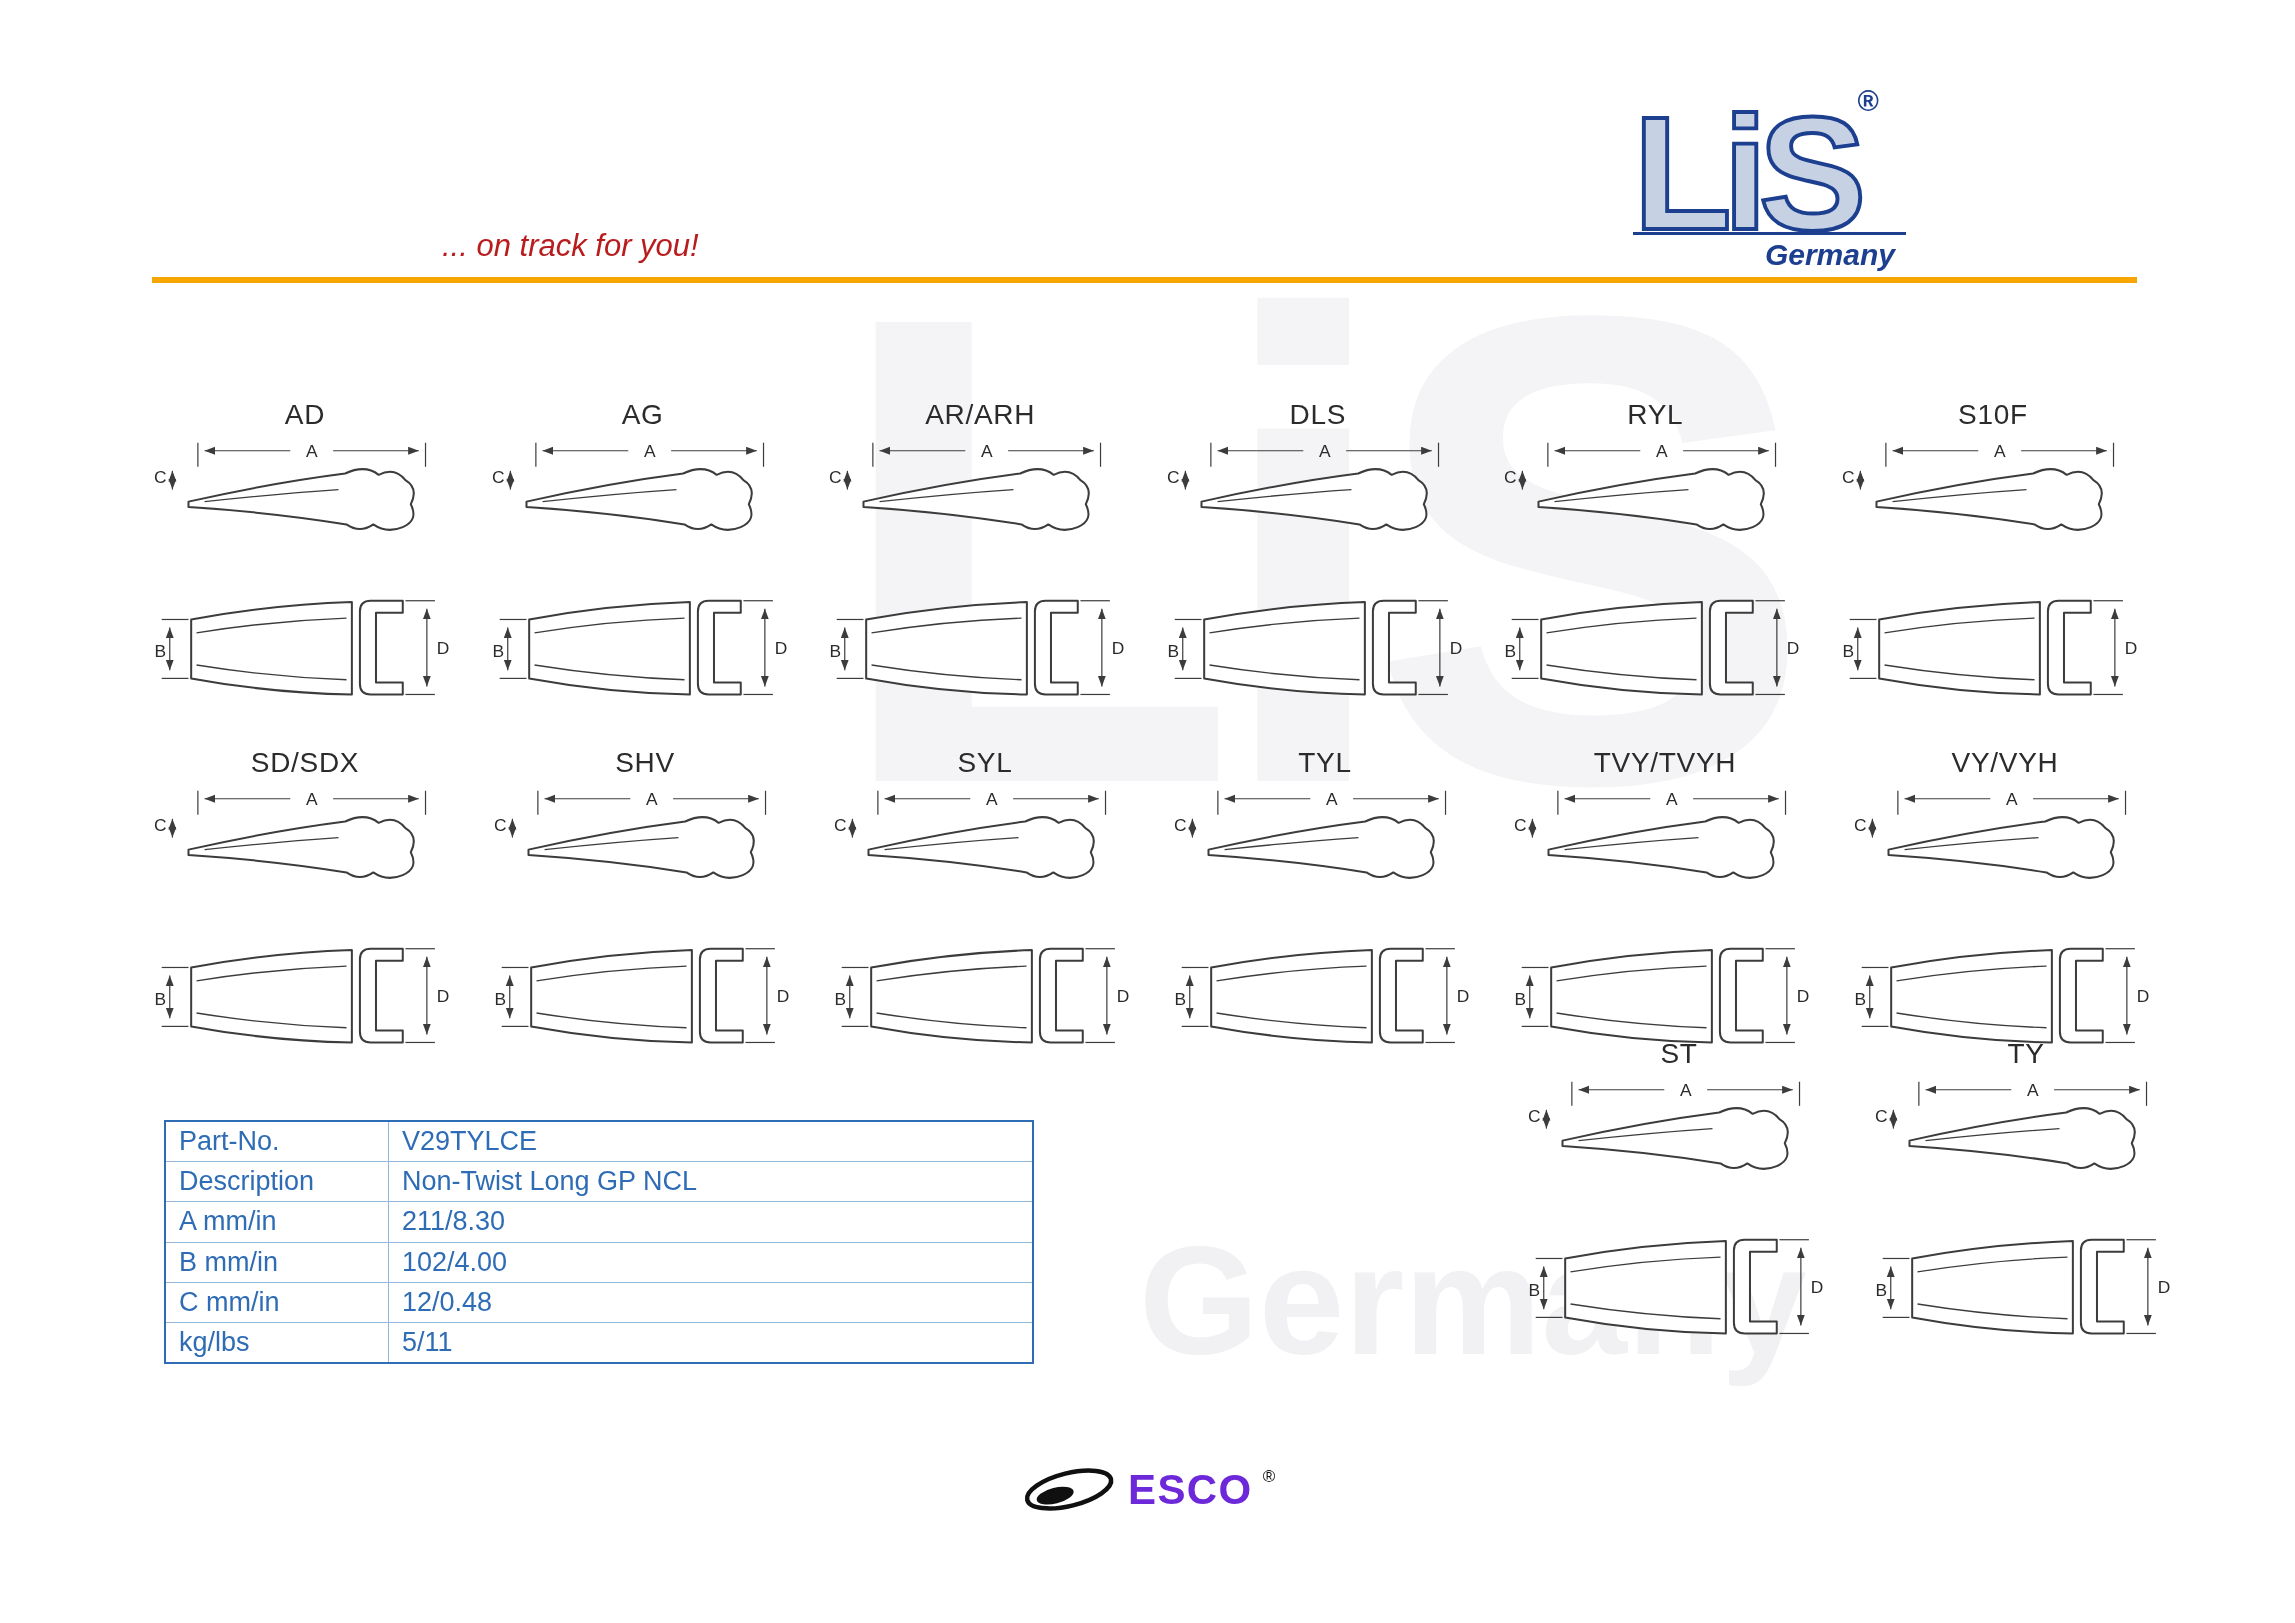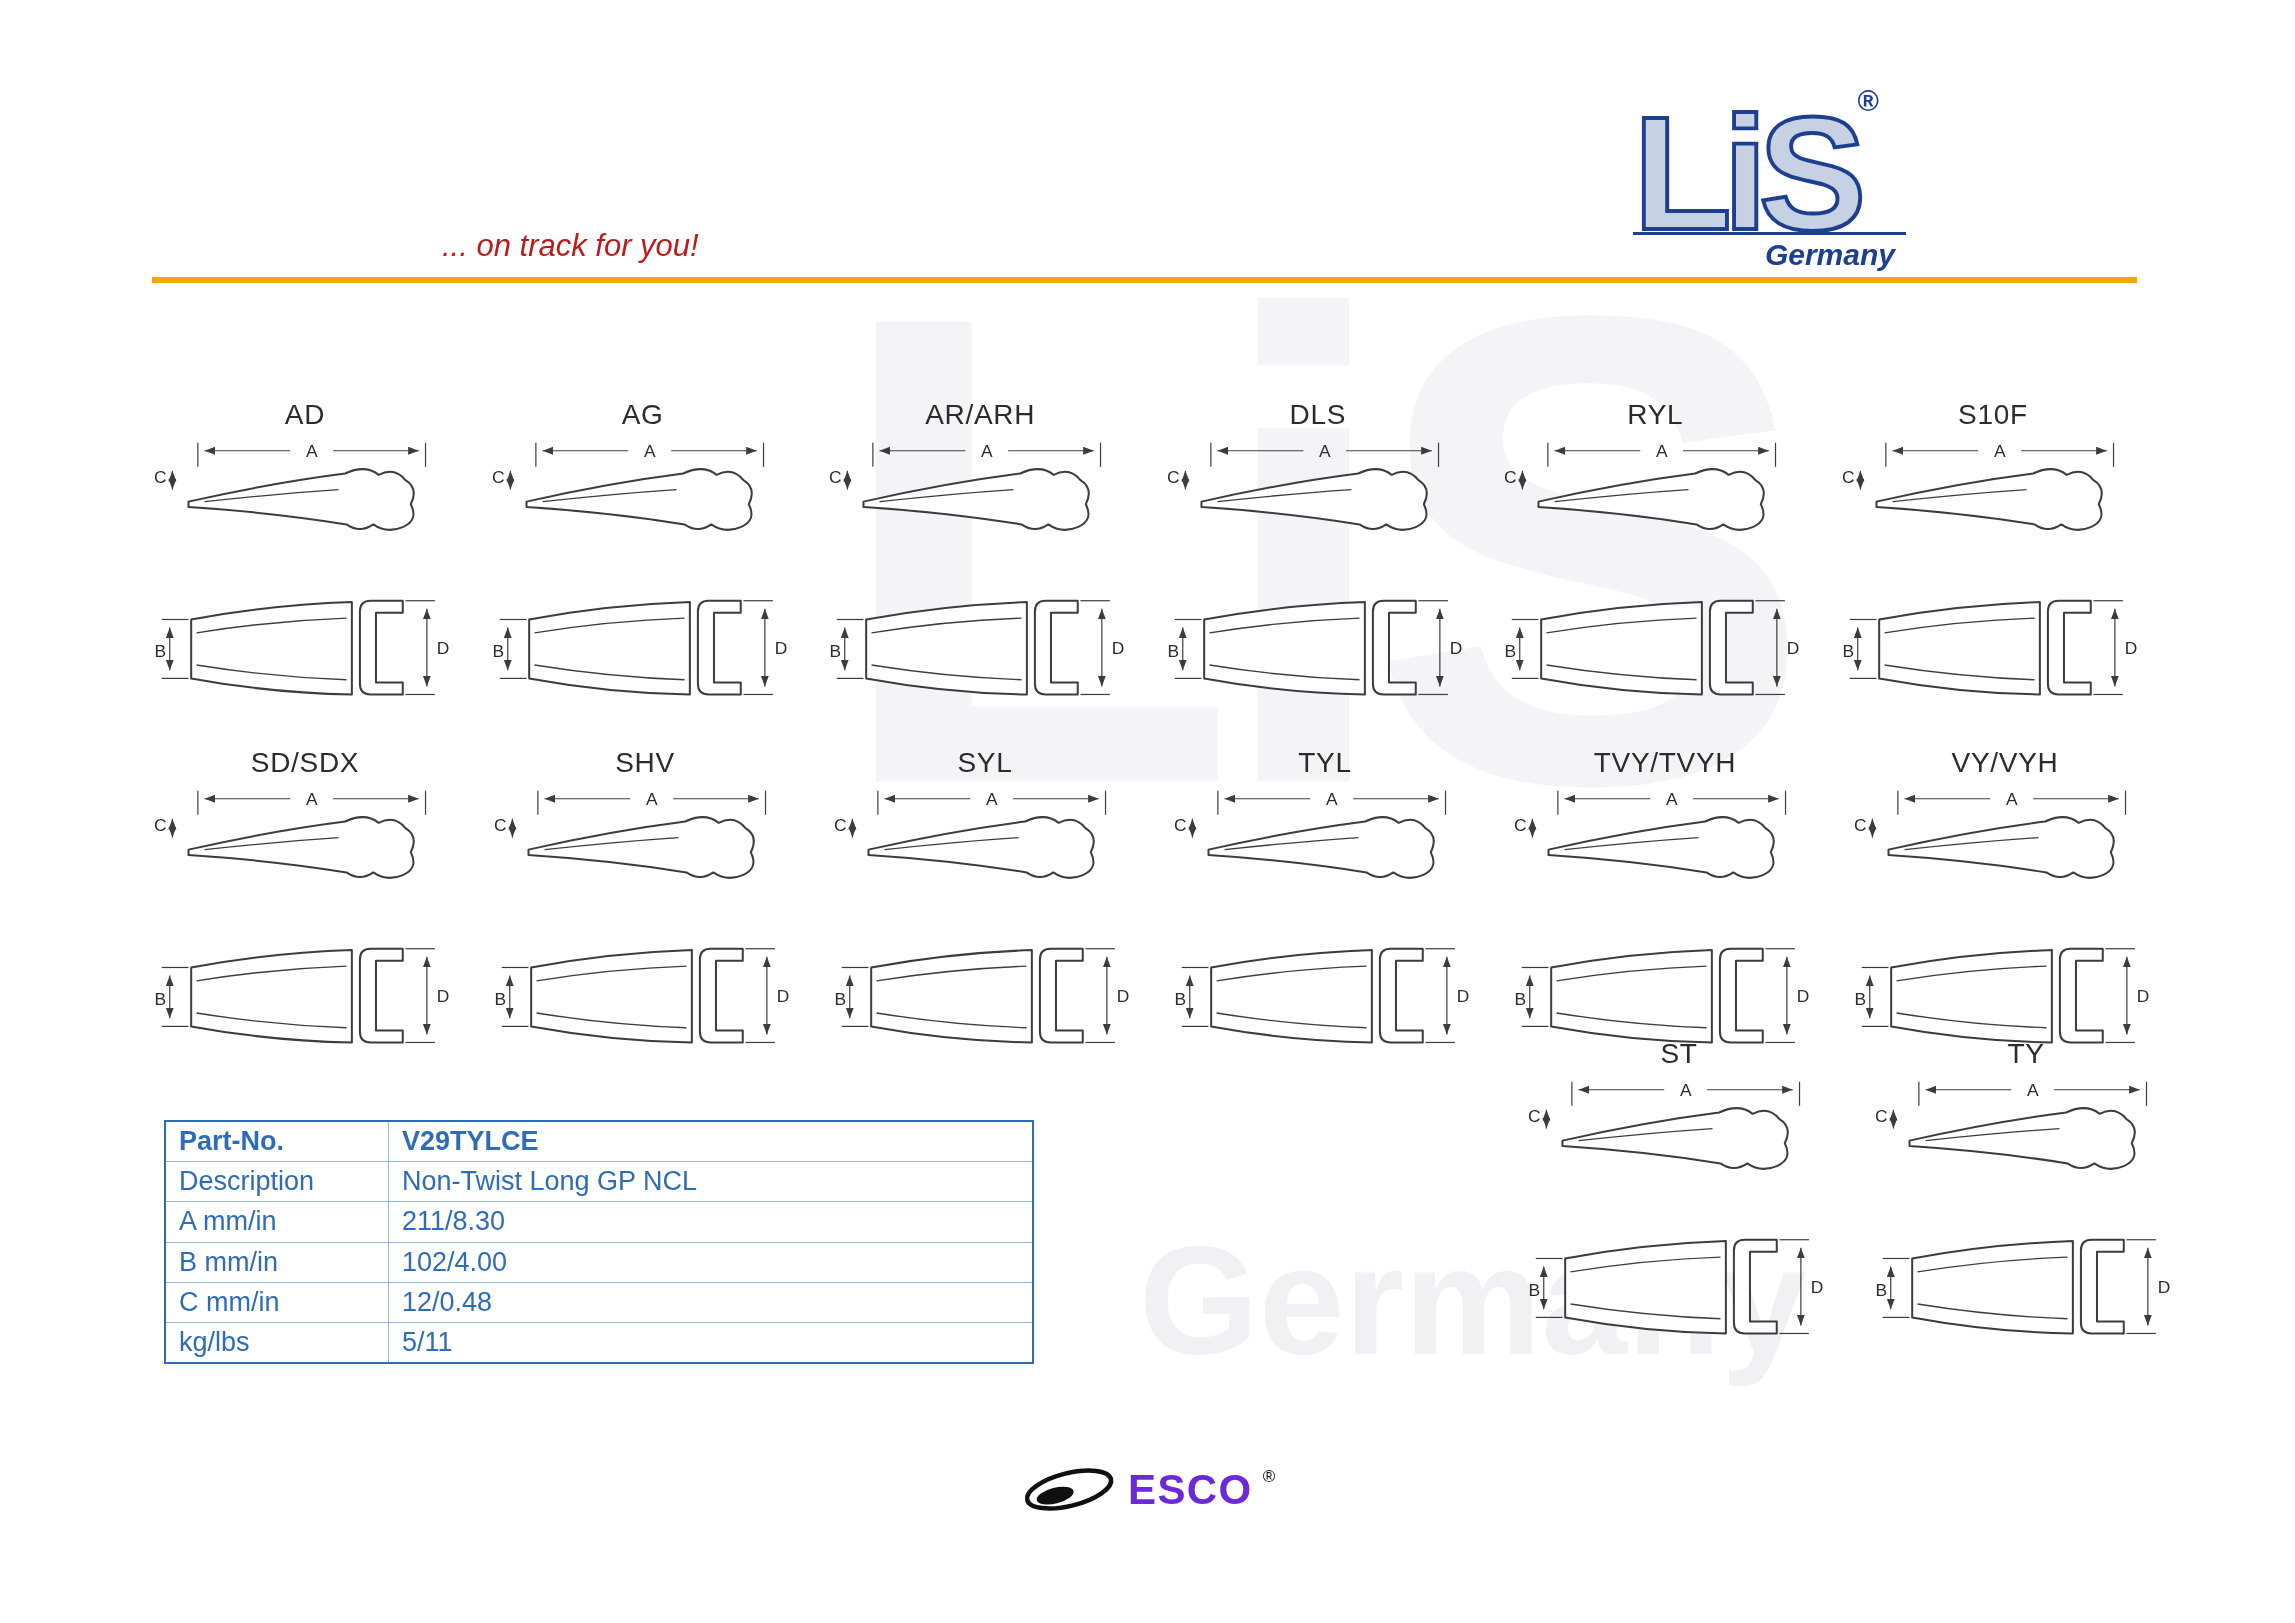--- a/index.html
+++ b/index.html
@@ -37,21 +37,21 @@
   .profile-svg .shape{fill:#ffffff;stroke:#3c3c3c;stroke-width:1.5;stroke-linejoin:round;}
   .profile-svg .detail{fill:none;stroke:#3c3c3c;stroke-width:1;}
   .profile-svg .dimline{stroke:#3c3c3c;stroke-width:0.9;fill:none;}
   .profile-svg text{font-family:"Liberation Sans",sans-serif;font-size:13px;fill:#2b2b2b;}
 
   
   .spec-table{position:absolute;left:164px;top:1120px;z-index:2;border-collapse:collapse;
               width:870px;font-size:27px;color:#2e6cb5;border:2.6px solid #2e6cb5;}
   .spec-table td{border:1.3px solid #94b8dc;padding:2.6px 13px;height:34px;}
   .spec-table td:first-child{width:196px;}
-  .spec-table tr:first-child td{font-weight:bold;}
+  .spec-table tr:first-child td{font-weight:normal;}
 
   
   .footer-logo{position:absolute;left:50%;top:1462px;transform:translateX(-50%);
                display:flex;align-items:center;gap:10.5px;z-index:2;}
   .esco-text{font-size:42px;font-weight:bold;color:#6d28d9;letter-spacing:1.3px;}
   .esco-reg{font-size:17px;color:#101010;align-self:flex-start;margin-top:5.2px;}
 </style>
 </head>
 <body>
 

